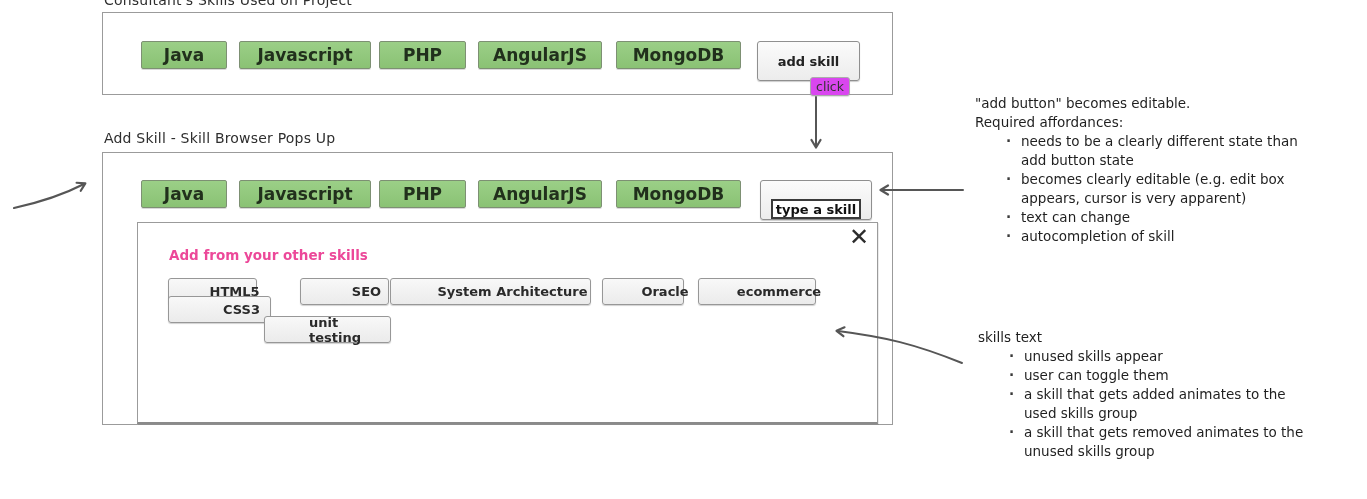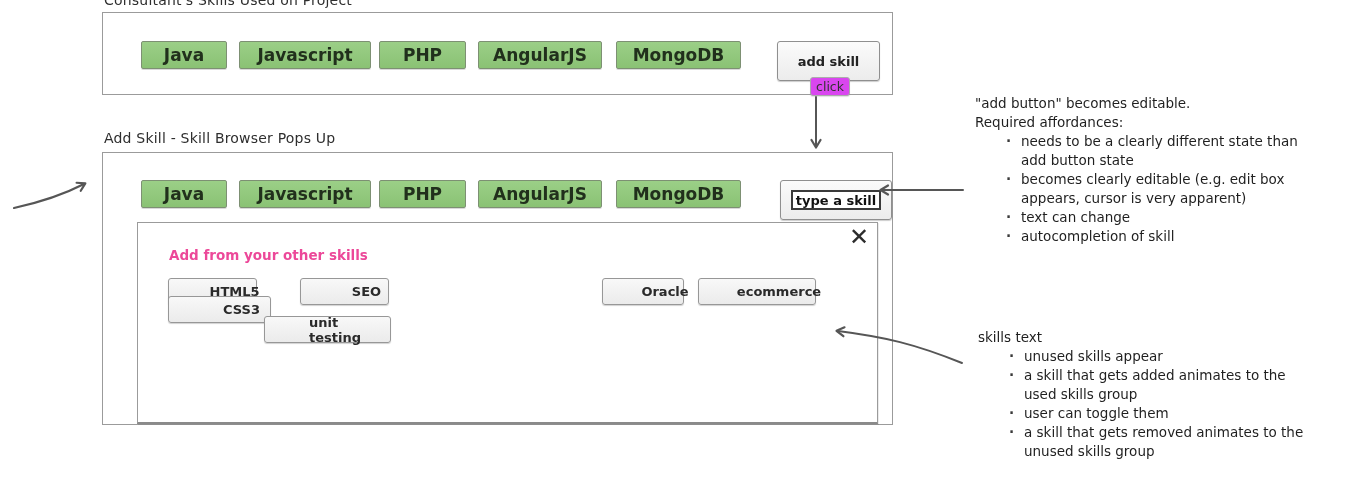--- a/index.html
+++ b/index.html
@@ -11,21 +11,21 @@
 
   .panel { position:absolute; background:#fff; border:1px solid #9b9b9b; }
 
   .skill-btn { position:absolute; height:28px; display:flex; align-items:center; justify-content:center;
                font-size:17px; font-weight:bold; color:#21301c; cursor:pointer;
                background:linear-gradient(#9bcf87,#8ac274); border:1px solid #7d9073; border-radius:2px;
                box-shadow:0 1px 0 rgba(0,0,0,.15); }
   .gray-btn  { position:absolute; height:40px; display:flex; align-items:center; justify-content:center;
                font-size:13px; font-weight:bold; color:#222; cursor:pointer;
                background:linear-gradient(#fbfbfb,#ececec); border:1px solid #8f8f8f; border-radius:3px;
-               box-shadow:0 1px 1px rgba(0,0,0,.2);margin-left:20px; }
+               box-shadow:0 1px 1px rgba(0,0,0,.2); }
   .pop-btn   { position:absolute; height:27px; display:flex; align-items:center; justify-content:center;
                font-size:13px; font-weight:bold; color:#2a2a2a; cursor:pointer;
                background:linear-gradient(#f8f8f8,#ebebeb); border:1px solid #979797; border-radius:3px;
                box-shadow:0 1px 1px rgba(0,0,0,.18);padding-left:44px; }
 
   .edit-box { width:90px; height:20px; display:flex; align-items:center; justify-content:center;
               background:#fff; border:2px solid #3a3a3a; font-size:13px; font-weight:bold; color:#111; }
 
   .click-badge { position:absolute; left:810px; top:77px; width:40px; height:19px; z-index:6;
                  display:flex; align-items:center; justify-content:center;
@@ -65,50 +65,51 @@
   <div class="sec-title" style="left:104px; top:130px;">Add Skill - Skill Browser Pops Up</div>
 
   <div class="panel" style="left:102px; top:152px; width:791px; height:273px;"></div>
 
   <div class="skill-btn" style="left:141px; top:180px; width:86px;  z-index:2;">Java</div>
   <div class="skill-btn" style="left:239px; top:180px; width:132px; z-index:2;">Javascript</div>
   <div class="skill-btn" style="left:379px; top:180px; width:87px;  z-index:2;">PHP</div>
   <div class="skill-btn" style="left:478px; top:180px; width:124px; z-index:2;">AngularJS</div>
   <div class="skill-btn" style="left:616px; top:180px; width:125px; z-index:2;">MongoDB</div>
 
-  <div class="gray-btn" style="left:760px; top:180px; width:112px; z-index:2;">
+  <div class="gray-btn" style="left:760px; top:180px; width:112px; z-index:2;align-items:flex-end;">
     <div class="edit-box">type a skill</div>
   </div>
 
   <div class="popup">
     <div class="popup-close">✕</div>
     <div class="popup-head">Add from your other skills</div>
   </div>
 
   <div class="pop-btn" style="left:168px; top:278px; width:89px;  z-index:5;">HTML5</div>
   <div class="pop-btn" style="left:300px; top:278px; width:89px;  z-index:5;">SEO</div>
+  <div class="pop-btn" style="left:390px; top:278px; width:201px; z-index:5;">System Architecture</div>
   <div class="pop-btn" style="left:602px; top:278px; width:82px;  z-index:5;">Oracle</div>
   <div class="pop-btn" style="left:698px; top:278px; width:118px; z-index:5;">ecommerce</div>
   <div class="pop-btn" style="left:168px; top:296px; width:103px;  z-index:5;">CSS3</div>
   <div class="pop-btn" style="left:264px; top:316px; width:127px; z-index:5;">unit testing</div>
 
   <div class="note" style="left:975px; top:94px;">
     <div>"add button" becomes editable.</div>
     <div>Required affordances:</div>
     <div class="bullet">needs to be a clearly different state than add button state</div>
     <div class="bullet">becomes clearly editable (e.g. edit box appears, cursor is very apparent)</div>
     <div class="bullet">text can change</div>
     <div class="bullet">autocompletion of skill</div>
   </div>
 
   <div class="note" style="left:978px; top:328px;">
     <div>skills text</div>
     <div class="bullet">unused skills appear</div>
+    <div class="bullet">user can toggle them</div>
     <div class="bullet">a skill that gets added animates to the used skills group</div>
-    <div class="bullet">user can toggle them</div>
     <div class="bullet">a skill that gets removed animates to the unused skills group</div>
   </div>
 
   <svg id="arrows" viewBox="0 0 1367 499">
     <defs>
       <marker id="ah" markerWidth="12" markerHeight="12" refX="8" refY="6" orient="auto" markerUnits="userSpaceOnUse">
         <path d="M2,1.5 L9.5,6 L2,10.5" fill="none" stroke="#565656" stroke-width="2.2" stroke-linecap="round" stroke-linejoin="round"></path>
       </marker>
     </defs>
     <path d="M 14 208 Q 55 199 84 184" fill="none" stroke="#565656" stroke-width="2.2" stroke-linecap="round" marker-end="url(#ah)"></path>

